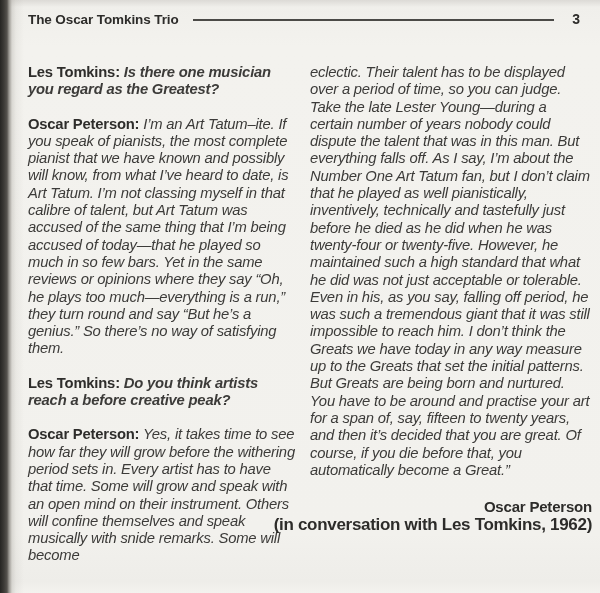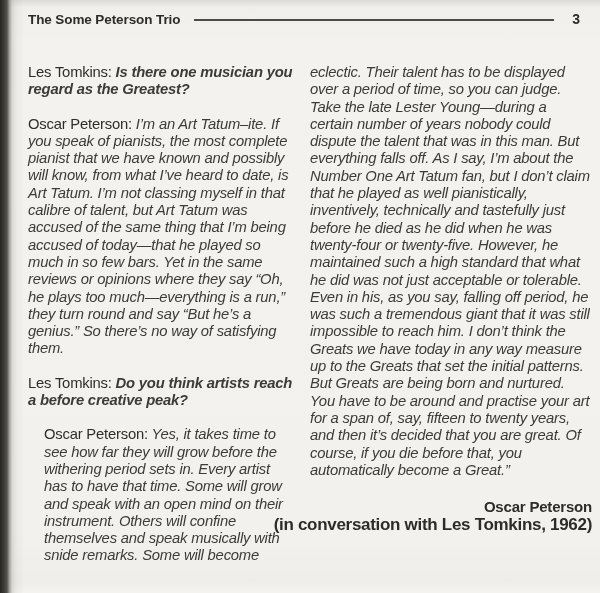--- a/index.html
+++ b/index.html
@@ -33,36 +33,36 @@
     position: absolute; left: 28px; top: 64px; right: 6px;
     display: flex; gap: 14px;
   }
   .col {
     font-style: italic; font-size: 14.8px; line-height: 17.3px;
     color: #3c3b39; letter-spacing: -0.2px;
   }
   .col-left  { width: 268px; flex: none; }
   .col-right { width: 282px; flex: none; }
   .block { margin: 0 0 17px 0; }
-  .block:last-child { margin-bottom: 0; margin-left: 16px; }
-  .speaker { font-style: normal; font-weight: normal; color: #2e2d2b; }
+  .block:last-child { margin-bottom: 0; }
+  .speaker { font-style: normal; font-weight: bold; color: #2e2d2b; }
   .question-text { font-weight: bold; margin-top: 8px; }
   .attribution { margin-top: 19px; font-style: normal; font-weight: bold; color: #2d2c2a; }
   .attr-row { display: flex; justify-content: flex-end; white-space: nowrap; }
   .attr-name   { font-size: 15px;   line-height: 18px; }
   .attr-credit { font-size: 17px; line-height: 18px; letter-spacing: -0.3px; }
 </style>
 </head>
 <body>
 
 <div class="page">
   <div class="spine"></div>
 
   <header class="header">
-    <span class="title">The Some Peterson Trio</span>
+    <span class="title">The Oscar Tomkins Trio</span>
     <span class="rule"></span>
     <span class="page-num">3</span>
   </header>
 
   <main class="columns">
     <div class="col col-left">
       <p class="block">
         <span class="speaker">Les Tomkins:</span>
         <span class="question-text">Is there one musician you regard as the Greatest?</span>
       </p>

